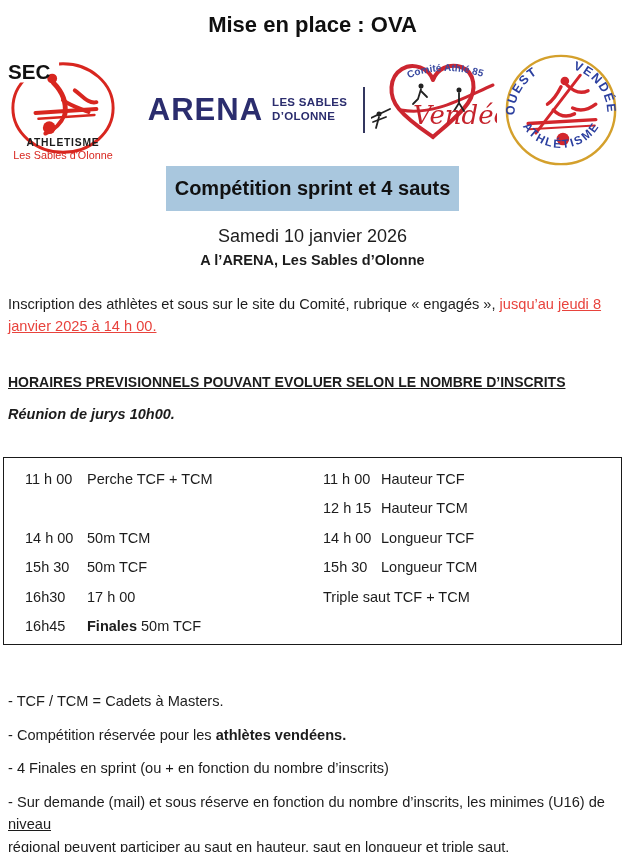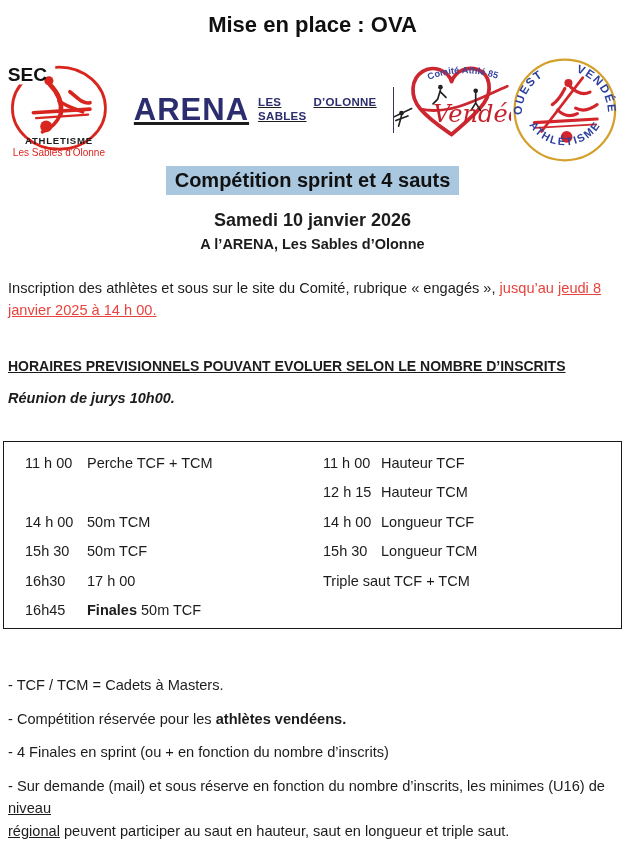--- a/index.html
+++ b/index.html
@@ -8,29 +8,29 @@
   }
   *{margin:0;padding:0;box-sizing:border-box;}
   body{
     width:625px;height:852px;background:#fff;overflow:hidden;
     font-family:"Liberation Sans","DejaVu Sans",sans-serif;color:#1c1c1c;
   }
   .page{padding-top:12px;}
   .title{text-align:center;font-size:22px;font-weight:bold;color:#101010;}
   .logos{display:flex;justify-content:space-between;align-items:center;height:112px;padding:0 6px;margin-top:16px;}
   .sec-svg{width:114px;height:108px;}
-  .arena{display:flex;align-items:center;margin-left:22px;text-decoration:underline;}
+  .arena{display:flex;align-items:center;margin-left:22px;}
   .arena-brand{font-size:31px;font-weight:bold;color:var(--navy);letter-spacing:1px;}
-  .arena-sub{display:flex;flex-direction:row;margin-left:9px;font-size:11.5px;font-weight:bold;color:var(--navy);line-height:1.2;letter-spacing:.3px;}
+  .arena-sub{display:flex;flex-direction:column;margin-left:9px;font-size:11.5px;font-weight:bold;color:var(--navy);line-height:1.2;letter-spacing:.3px;}
   .arena-divider{width:2px;height:46px;background:#33365f;margin-left:16px;}
   .comite-svg{width:126px;height:88px;align-self:flex-start;margin-top:4px;}
   .ouest-svg{width:116px;height:116px;}
   .hl-wrap{text-align:center;margin-top:0;}
-  .hl{display:inline-block;background:var(--highlight);color:#111;font-size:20px;font-weight:bold;padding:3px 9px;}
-  .date-line{text-align:center;font-size:18px;font-weight:bold;margin-top:15px;}
+  .hl{display:inline-block;background:var(--highlight);color:#111;font-size:20px;font-weight:bold;padding:11px 9px;}
+  .date-line{text-align:center;font-size:18px;font-weight:normal;margin-top:15px;}
   .venue-line{text-align:center;font-size:14.5px;font-weight:bold;margin-top:5px;}
   .intro{margin:25px 8px 0 8px;font-size:14.6px;line-height:22px;}
   .red{color:var(--red-text);}
   .u{text-decoration:underline;}
   .sched-heading{margin:37px 8px 0 8px;font-size:14px;font-weight:bold;text-decoration:underline;}
   .jury{margin:16px 8px 0 8px;font-size:14.5px;font-style:italic;font-weight:bold;}
   .sched-table{margin:35px 3px 0 3px;border:1.5px solid #1a1a1a;padding:6px 0 3px 12px;}
   .srow{display:grid;grid-template-columns:62px 236px 58px 1fr;padding-left:9px;height:29.5px;align-items:center;font-size:14.5px;white-space:pre;}
   .srow b{font-weight:bold;}
   .notes{margin:45px 8px 0 8px;font-size:14.6px;line-height:22.5px;}

